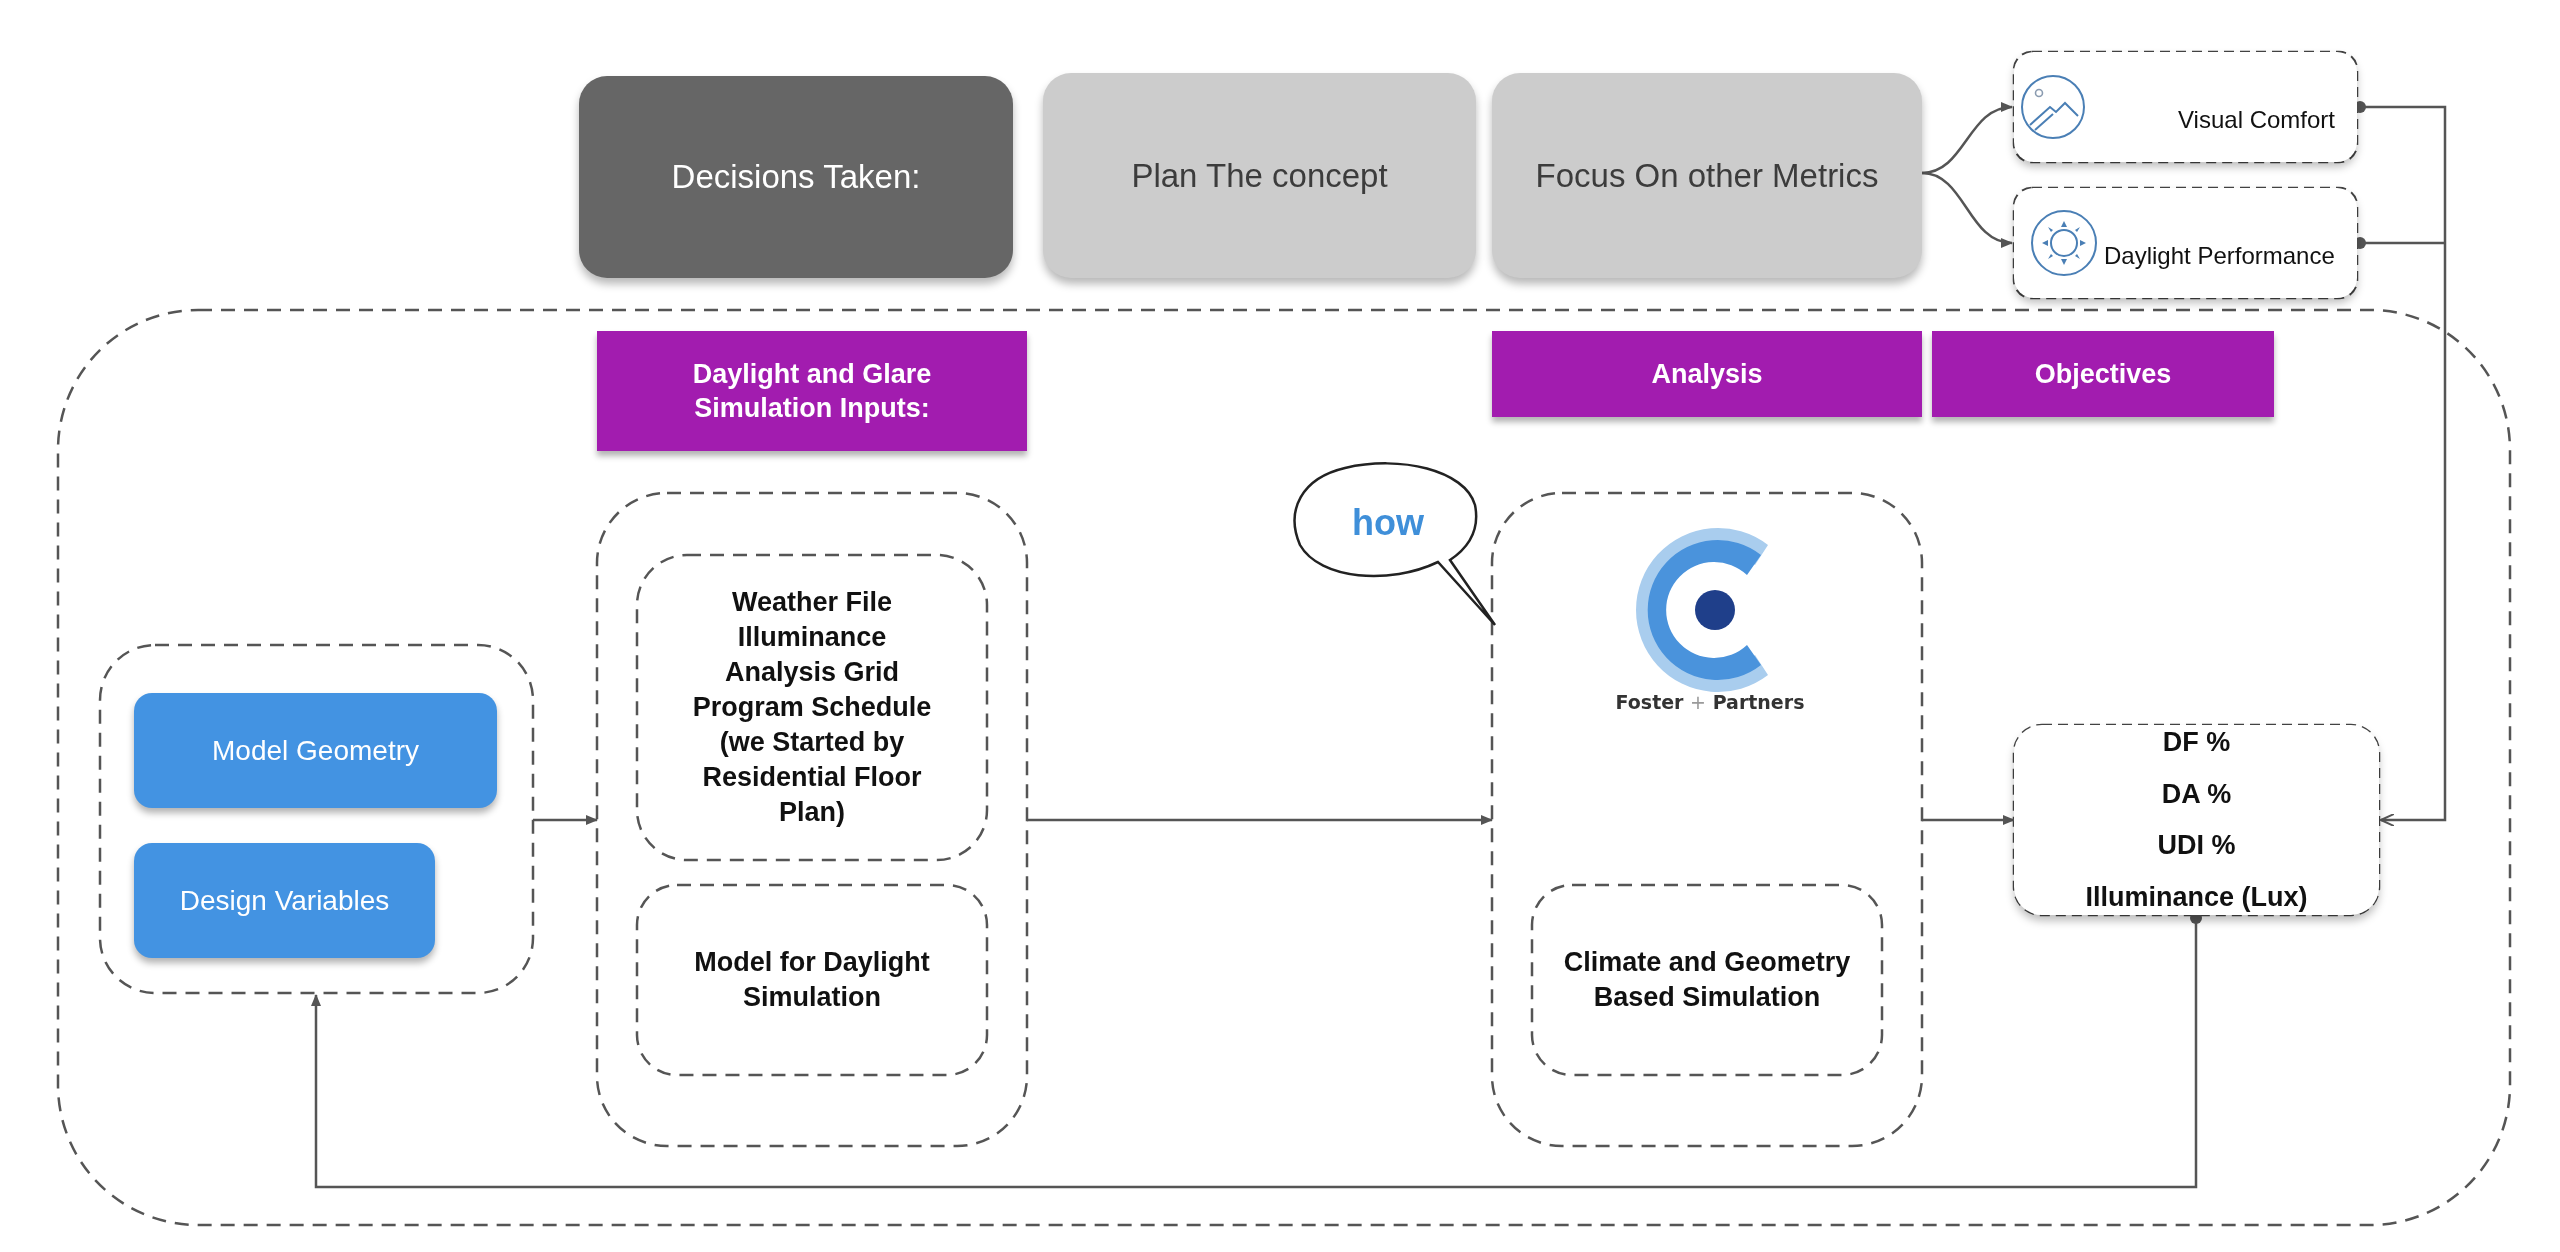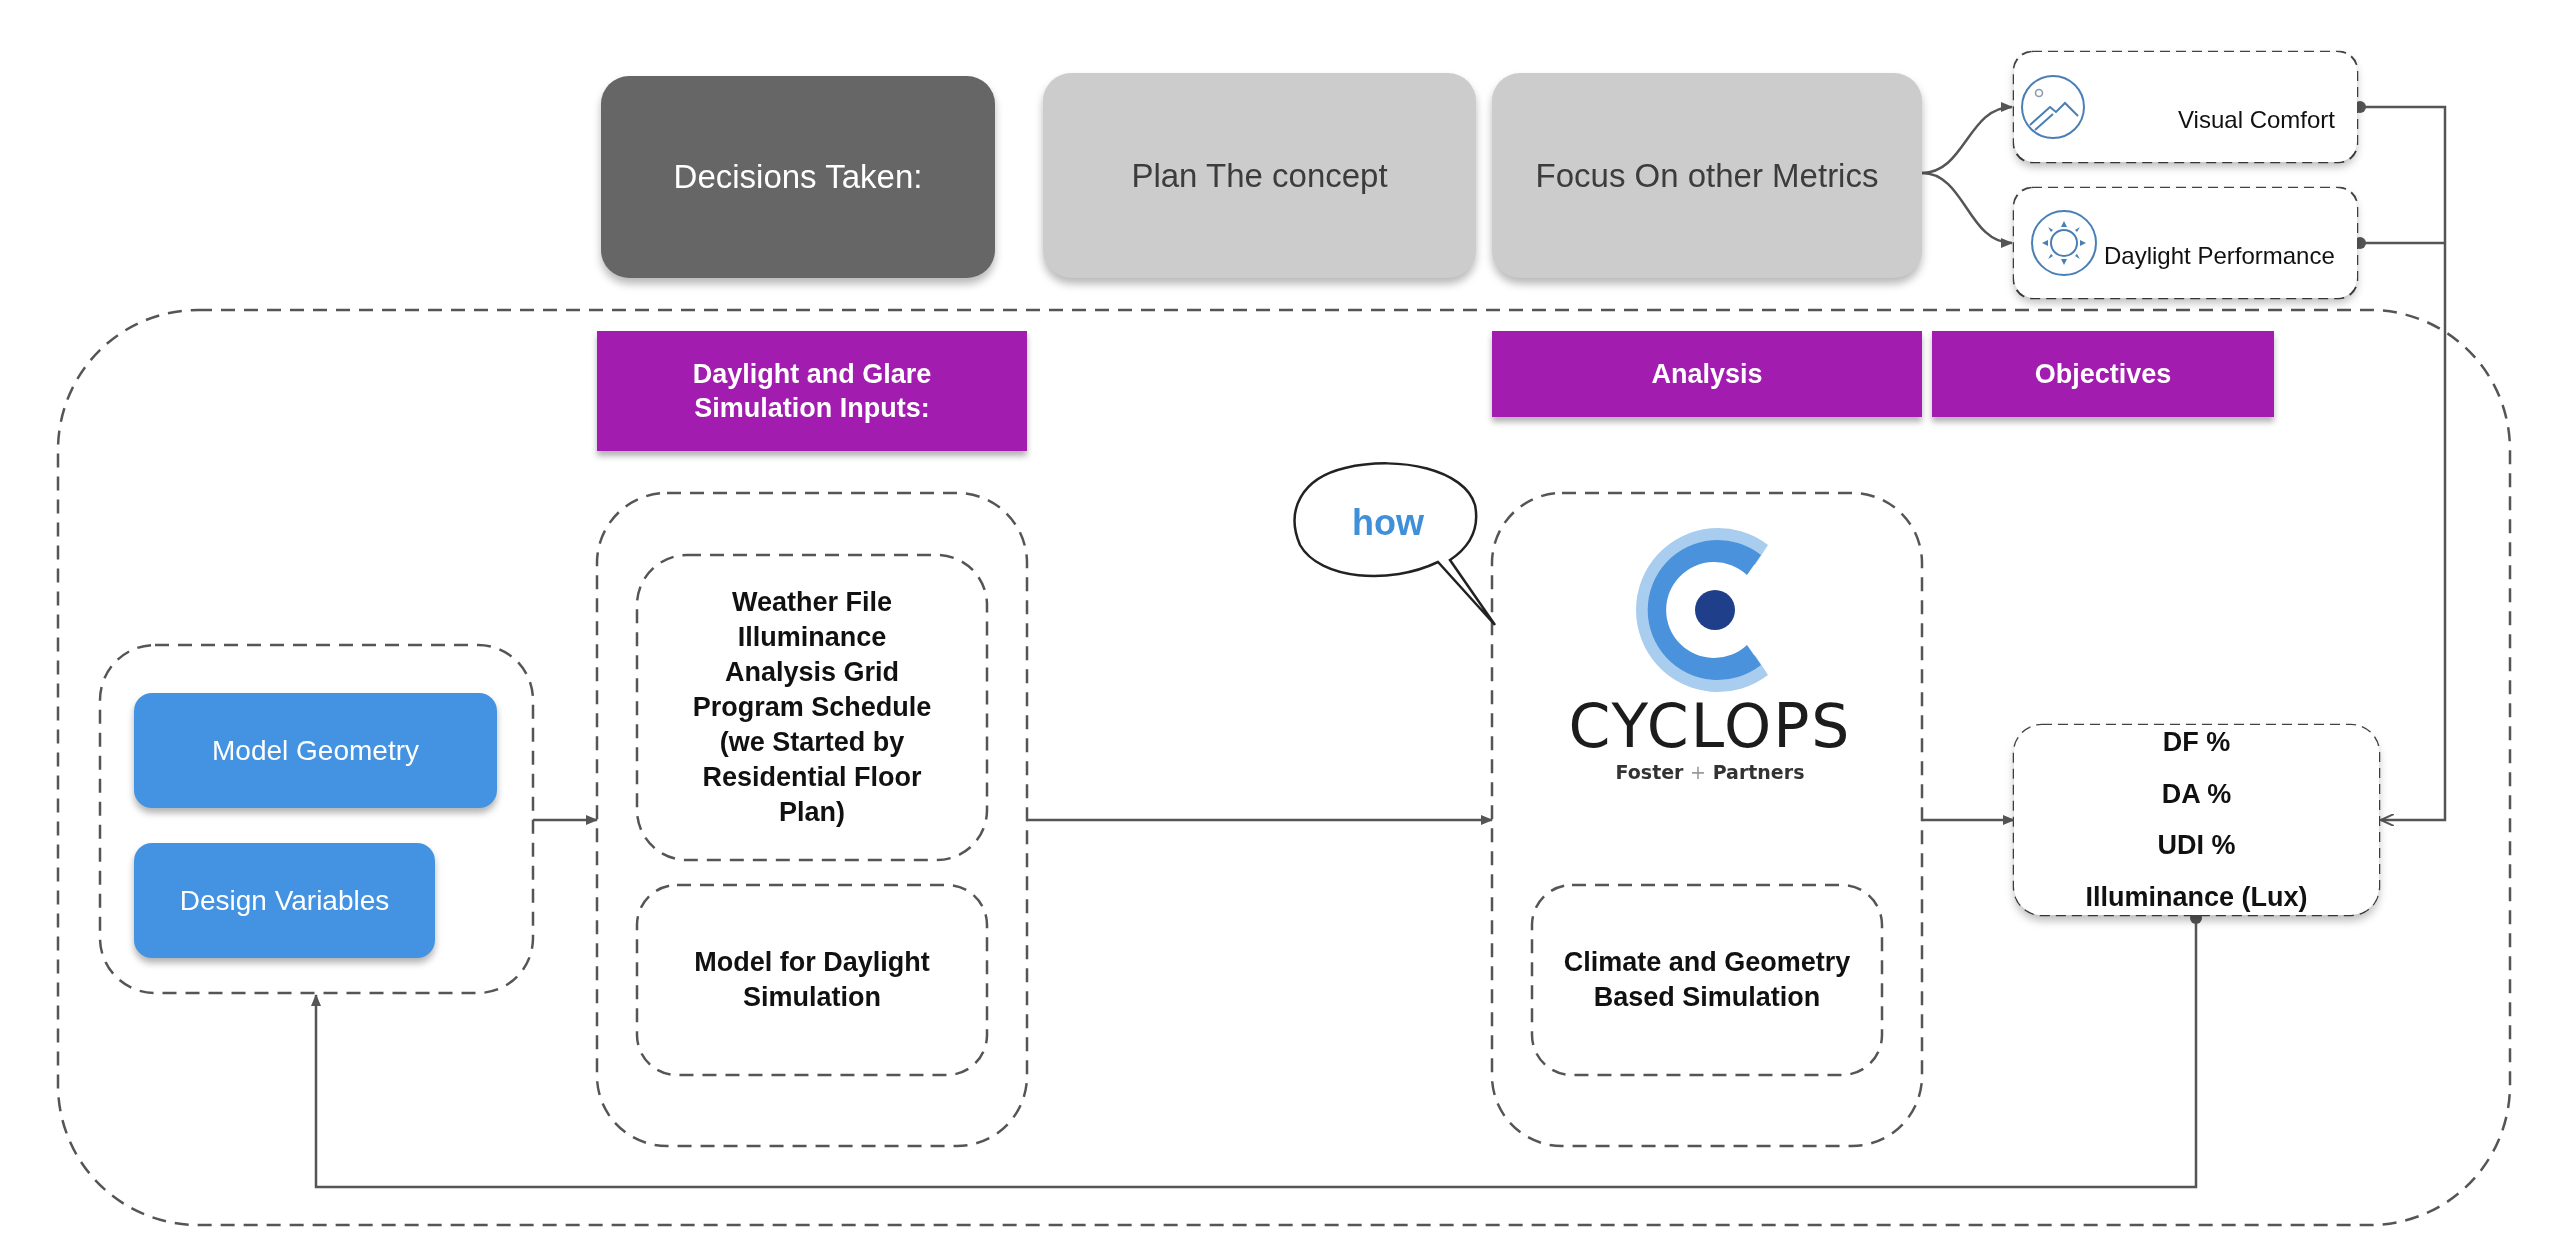--- a/index.html
+++ b/index.html
@@ -76,21 +76,21 @@
   <circle cx="2360" cy="243" r="6" fill="#555"></circle>
   <path d="M2360,107 L2445,107 L2445,820 L2381,820" stroke="#555" stroke-width="2.5" fill="none" marker-end="url(#arrOpen)"></path>
   <path d="M2360,243 L2445,243" stroke="#555" stroke-width="2.5" fill="none"></path>
 
   <circle cx="2196" cy="918" r="6" fill="#555"></circle>
   <path d="M2196,918 L2196,1187 L316,1187 L316,995" stroke="#555" stroke-width="2.5" fill="none" marker-end="url(#arr)"></path>
 
   <path d="M1438,562 C1390,585 1320,580 1300,545 C1285,510 1302,478 1345,468 C1400,455 1465,470 1475,505 C1480,530 1468,548 1450,560 L1495,625 Z" fill="#ffffff" stroke="#222" stroke-width="2.5"></path>
 </svg>
 
-<div class="abs decision dark" style="left:601px; top:76px; width:394px; height:202px;">Decisions Taken:</div>
+<div class="abs decision dark" style="left:579px; top:76px; width:434px; height:202px;">Decisions Taken:</div>
 <div class="abs decision light" style="left:1043px; top:73px; width:433px; height:205px;">Plan The concept</div>
 <div class="abs decision light" style="left:1492px; top:73px; width:430px; height:205px;">Focus On other Metrics</div>
 
 <div class="abs obj-card" style="left:2014px; top:52px; width:343px; height:110px; padding-left:6px;">
   <svg width="66" height="66" viewBox="0 0 66 66">
     <circle cx="33" cy="33" r="31" fill="none" stroke="#4a7fb5" stroke-width="2"></circle>
     <circle cx="19" cy="19" r="3.5" fill="none" stroke="#8a9bb0" stroke-width="1.6"></circle>
     <path d="M10,51 L30,33 L36,38 L45,29 L58,42" fill="none" stroke="#4a7fb5" stroke-width="2"></path>
     <path d="M15,56 L33,40" fill="none" stroke="#4a7fb5" stroke-width="2"></path>
   </svg>
@@ -134,21 +134,20 @@
 
 <div class="abs how-text" style="left:1352px; top:502px;">how</div>
 
 <div class="abs" style="left:1555px; top:525px; width:310px; height:290px;">
   <svg width="310" height="170" viewBox="0 0 310 170" style="display:block;">
     <path d="M213,20 A82,82 0 1,0 213,150 L200,130 A62,62 0 1,1 200,40 Z" fill="#a9cdee"></path>
     <path d="M206,30 A70,70 0 1,0 206,140 L192,120 A48,48 0 1,1 192,50 Z" fill="#4a93dc"></path>
     <circle cx="160" cy="85" r="20" fill="#1f3f8a"></circle>
   </svg>
   <div style="text-align:center; margin-top:-4px;">
-    <div class="cyclops-word">CYCLOPS</div>
     <div class="cyclops-sub">
       <span>Foster</span>
       <span class="plus">+</span>
       <span>Partners</span>
     </div>
   </div>
 </div>
 
 <div class="abs text-box" style="left:1532px; top:885px; width:350px; height:190px;">Climate and Geometry
 Based Simulation</div>

